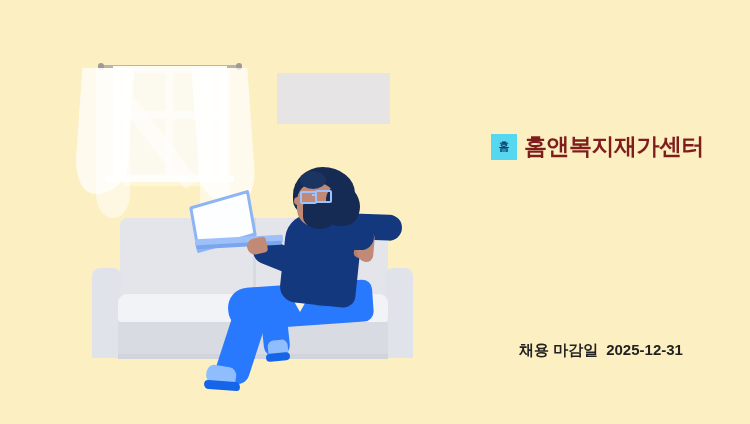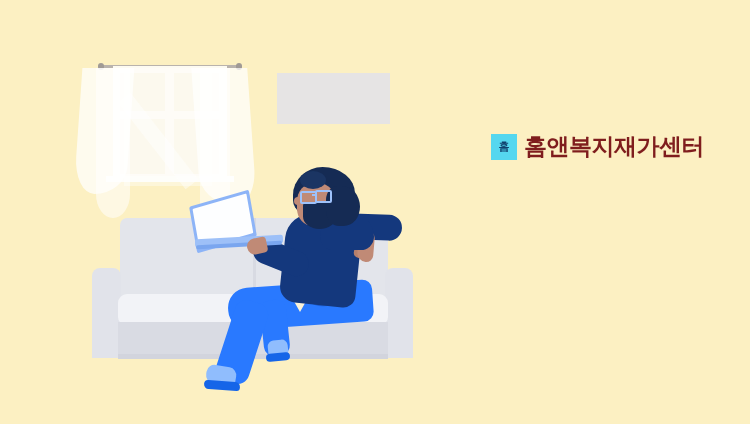--- a/index.html
+++ b/index.html
@@ -496,14 +496,17 @@
   </div>
 
   <div class="title-highlight"></div>
 
 
   <div class="org-row">
     <span class="org-badge">홈</span>
     <span class="org-name">홈앤복지재가센터</span>
   </div>
 
+  <div class="deadline">
+    <span>채용 마감일</span><span class="dl-date">2025-12-31</span>
+  </div>
 
 </div>
 
 </body></html>

